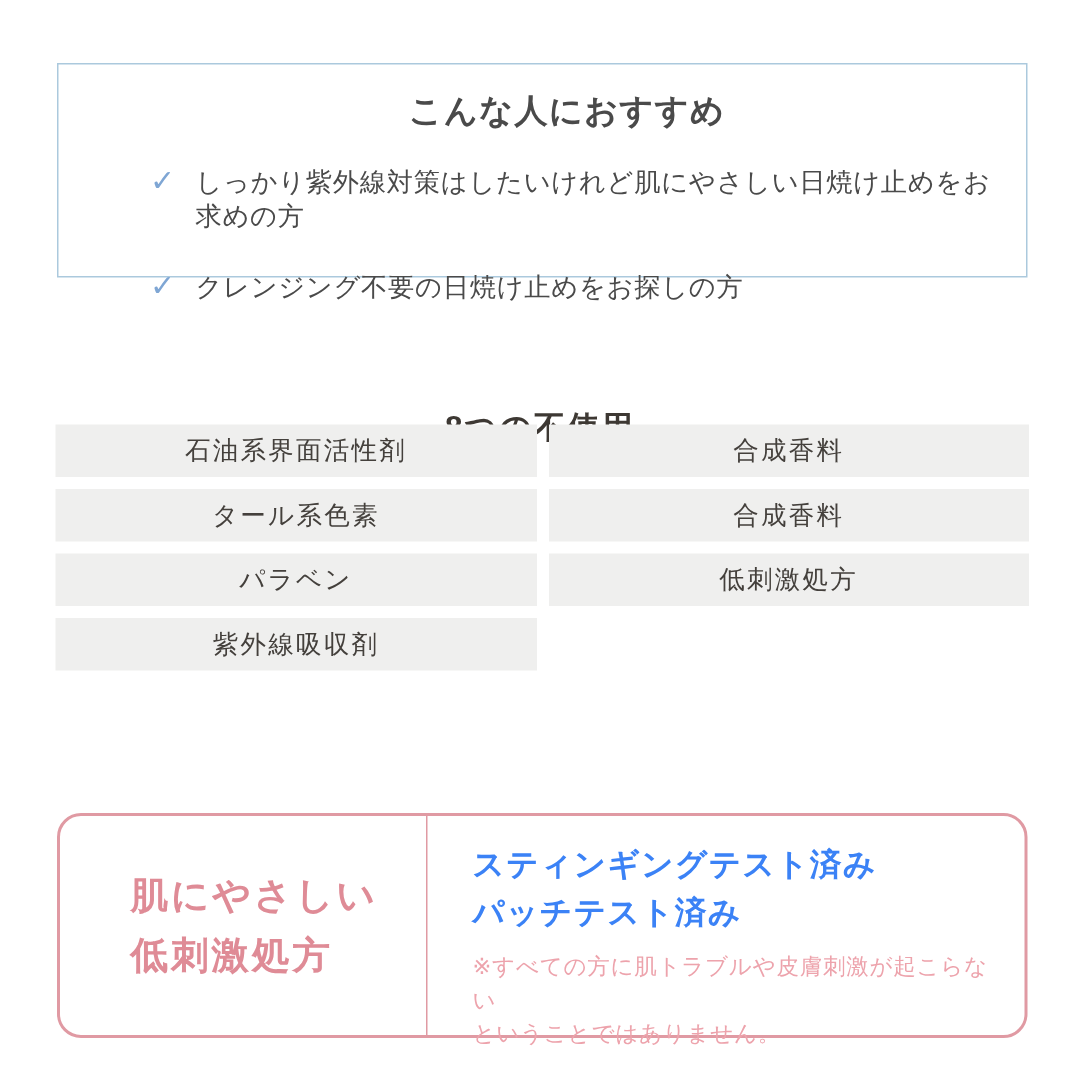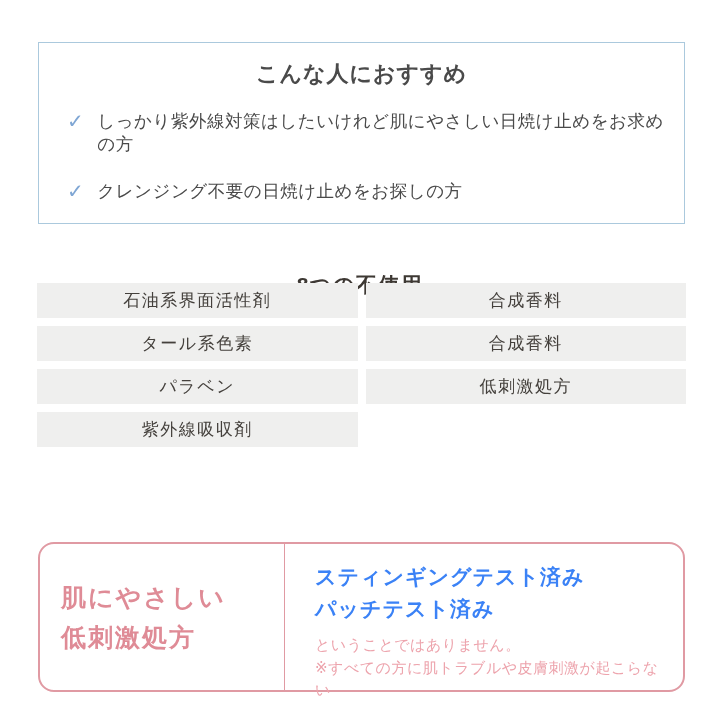--- a/index.html
+++ b/index.html
@@ -15,24 +15,25 @@
     font-family: "Liberation Sans", "DejaVu Sans", sans-serif;
     overflow: hidden;
   }
 
   
   .recommend-box {
     position: absolute;
     left: 38px;
     top: 42px;
     width: 647px;
-    height: 182px;
+    height: 143px;
     border: 1px solid #abc9dd;
     box-sizing: border-box;
     background: #ffffff;
+    padding-left: 33px;
   }
   .recommend-title {
     margin-top: 16px;
     text-align: center;
     font-size: 22px;
     font-weight: bold;
     color: #4a4a4a;
     letter-spacing: 1px;
   }
   .check-item {
@@ -102,21 +103,21 @@
     display: flex;
     background: #ffffff;
   }
   .gentle-left {
     width: 245px;
     box-sizing: border-box;
     border-right: 1px solid #e09aa3;
     display: flex;
     flex-direction: column;
     justify-content: center;
-    padding-left: 21px;
+    padding-left: 47px;
   }
   .gentle-left-line {
     font-size: 25px;
     font-weight: bold;
     color: #df8b96;
     letter-spacing: 2px;
     line-height: 1.6;
   }
   .gentle-right {
     flex: 1;
@@ -171,19 +172,19 @@
     <div class="gentle-left">
       <span class="gentle-left-line">肌にやさしい</span>
       <span class="gentle-left-line">低刺激処方</span>
     </div>
     <div class="gentle-right">
       <div class="gentle-right-title">
         <span class="block">スティンギングテスト済み</span>
         <span class="block">パッチテスト済み</span>
       </div>
       <div class="gentle-note">
+        <span class="block">※すべての方に肌トラブルや皮膚刺激が起こらない</span>
         <span class="block">ということではありません。</span>
-        <span class="block">※すべての方に肌トラブルや皮膚刺激が起こらない</span>
       </div>
     </div>
   </div>
 
 </div>
 
 </body></html>

